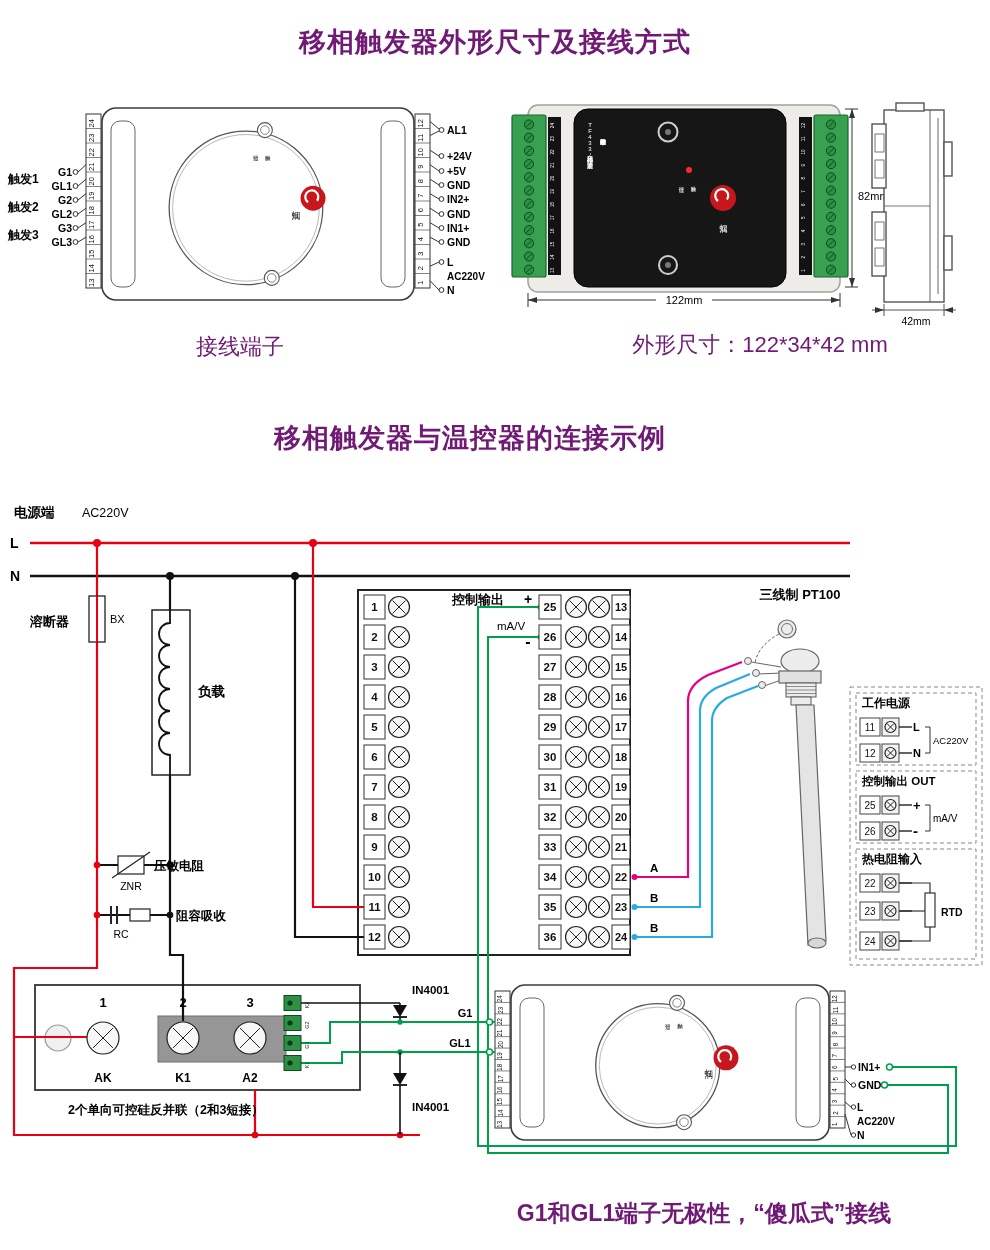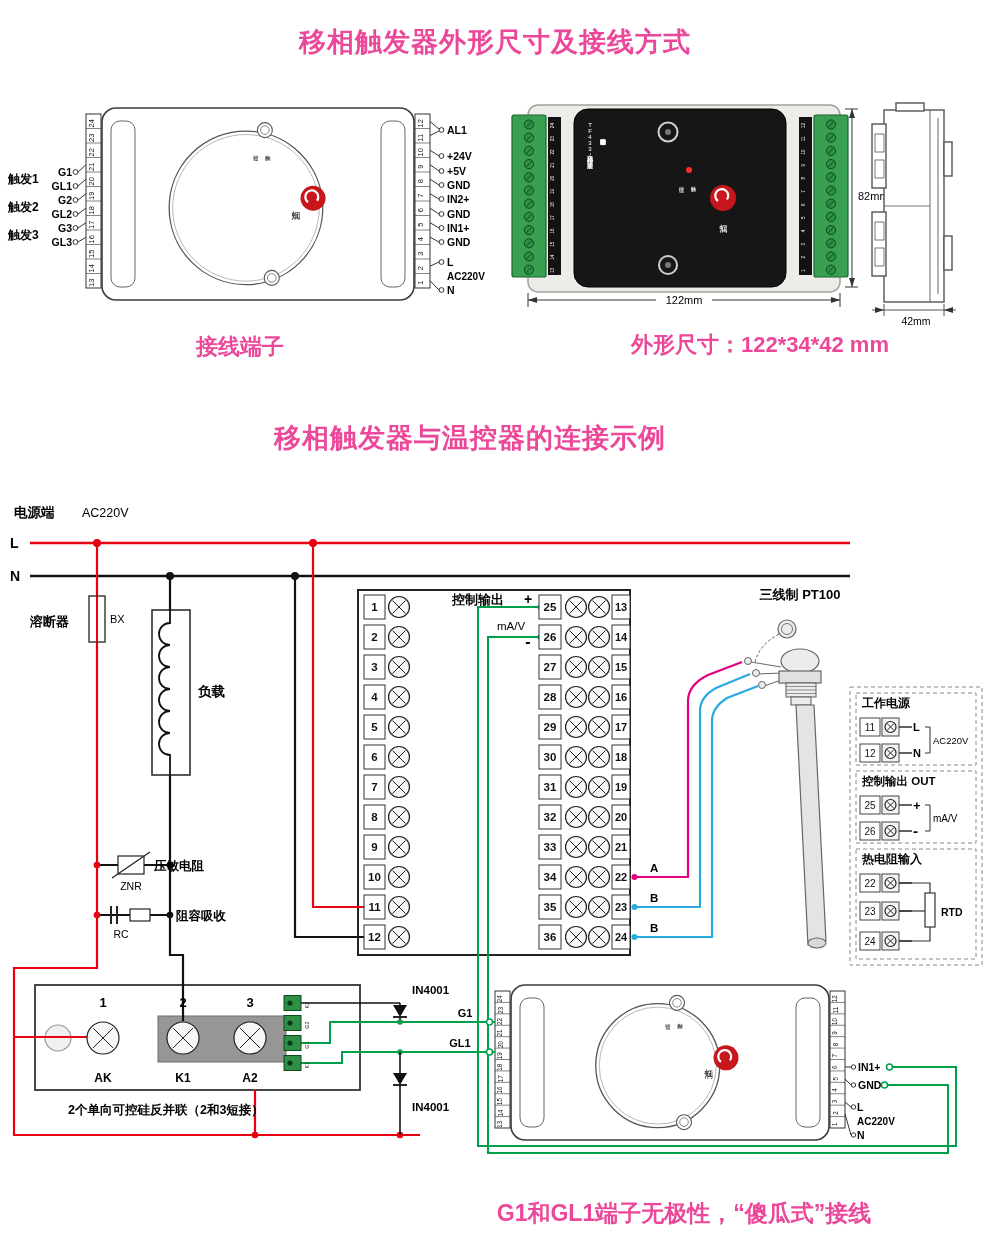--- a/index.html
+++ b/index.html
@@ -1,21 +1,21 @@
 <!DOCTYPE html>
 <html><head>
 <meta charset="utf-8">
 <style>
   *{margin:0;padding:0;box-sizing:border-box;}
   body{background:#ffffff;}
   #root{position:relative;width:990px;height:1250px;background:#fff;overflow:hidden;
-        font-family:"Liberation Sans","DejaVu Sans",sans-serif;color:#ec4899;}
+        font-family:"Liberation Sans","DejaVu Sans",sans-serif;color:#701a75;}
   .abs{position:absolute;}
   .title{font-weight:bold;font-size:27px;text-align:center;letter-spacing:1px;}
-  .caption{font-weight:bold;font-size:22px;text-align:center;}
+  .caption{font-weight:normal;font-size:22px;text-align:center;}
   .note{font-weight:bold;font-size:23px;text-align:center;}
   svg{position:absolute;left:0;overflow:visible;}
   svg text{font-family:"Liberation Sans","DejaVu Sans",sans-serif;}
   .vt{writing-mode:vertical-rl;text-orientation:upright;}
 </style>
 </head>
 <body>
 
 <div id="root">
 
@@ -832,14 +832,14 @@
         <circle cx="884.5" cy="590" r="3" fill="#fff" stroke="#00a04a" stroke-width="1.5"></circle>
         <text x="858" y="576" font-size="10.5" font-weight="bold">IN1+</text>
         <text x="858" y="594" font-size="10.5" font-weight="bold">GND</text>
         <text x="857" y="616" font-size="10.5" font-weight="bold">L</text>
         <text x="857" y="630" font-size="10" font-weight="bold">AC220V</text>
         <text x="857" y="644" font-size="10.5" font-weight="bold">N</text>
       </g>
     </g>
   </svg>
 
-  <div class="abs note" style="left:404px;top:1198px;width:560px;">G1和GL1端子无极性，“傻瓜式”接线</div>
+  <div class="abs note" style="left:424px;top:1198px;width:560px;">G1和GL1端子无极性，“傻瓜式”接线</div>
 </div>
 
 </body></html>

